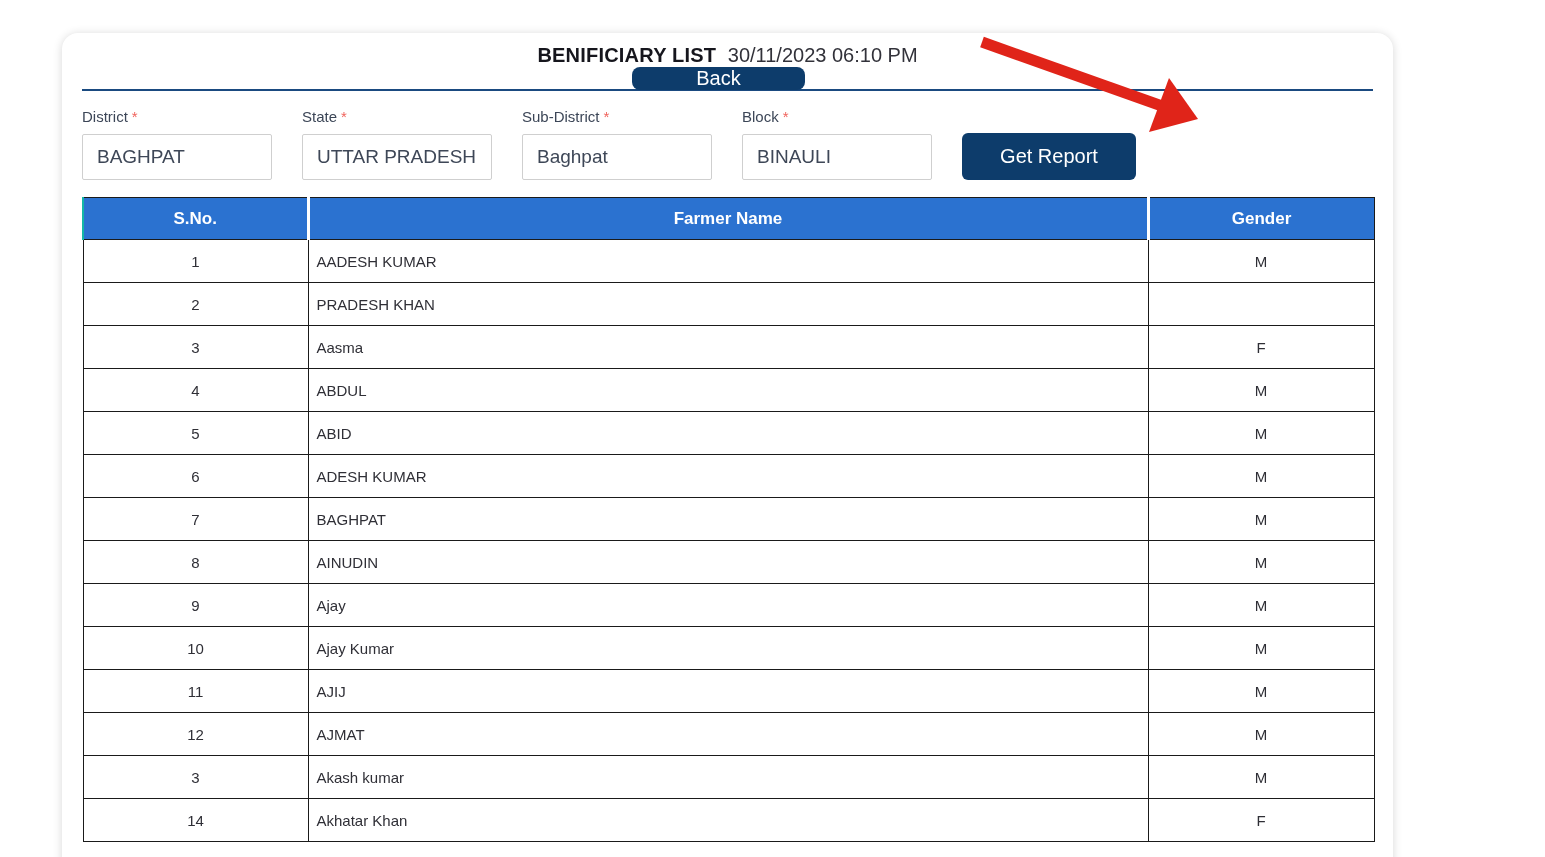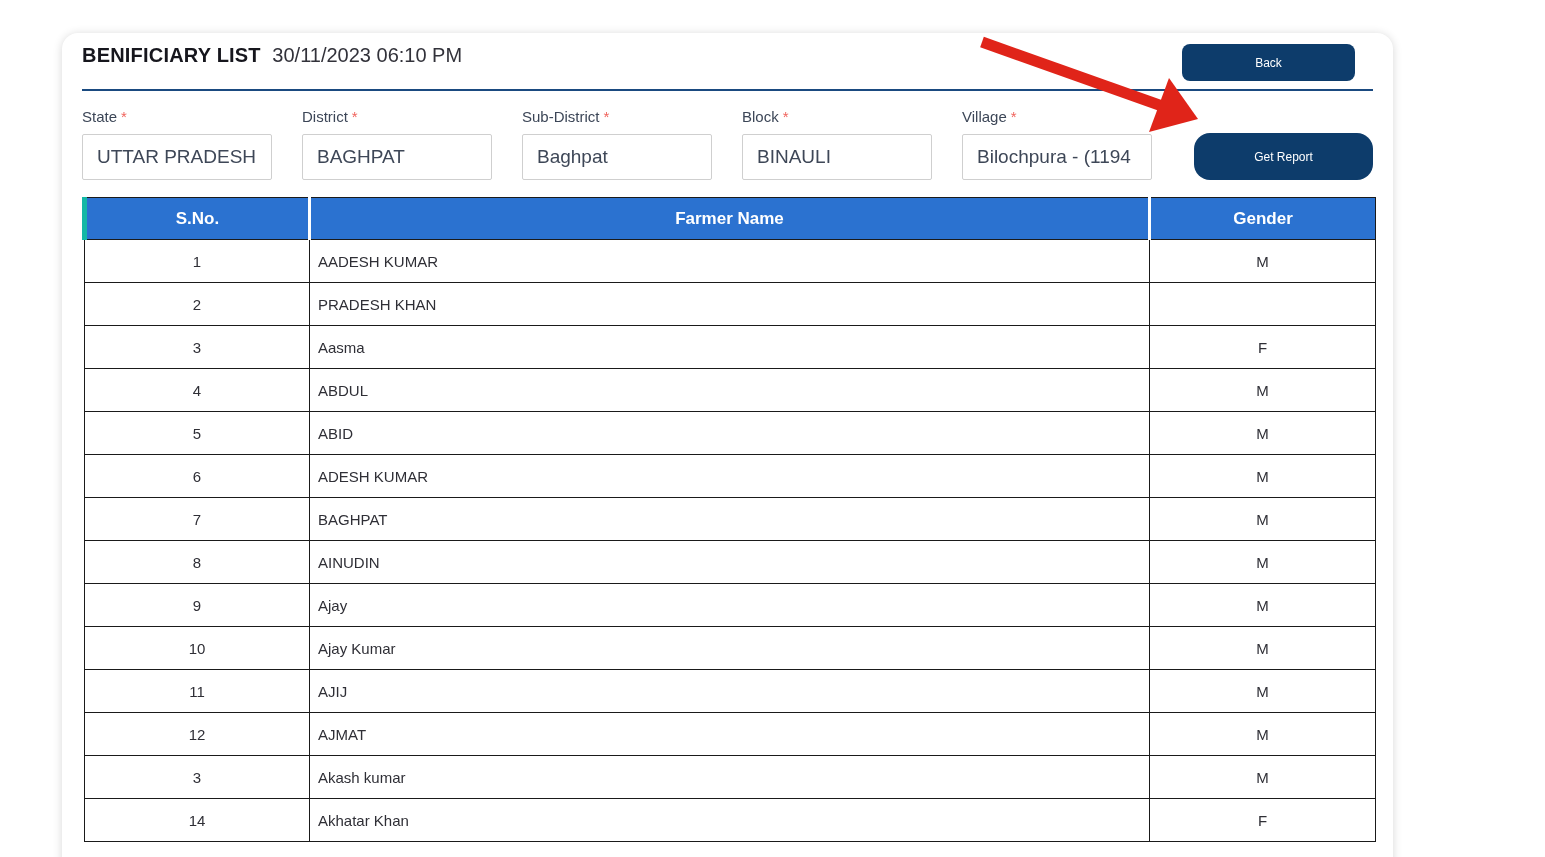--- a/index.html
+++ b/index.html
@@ -14,32 +14,34 @@
     left: 62px; top: 33px;
     width: 1331px; height: 1000px;
     background: #ffffff;
     border-radius: 16px;
     box-shadow: 0 1px 10px rgba(0,0,0,0.16);
     padding: 0 20px;
   }
   .title-row {
     display: flex;
     justify-content: space-between;
+    align-items: center;
     padding-top: 11px;
     height: 50px;
+    flex-direction: column;
   }
   .page-title { font-size: 20px; color: #32323a; white-space: nowrap; }
   .title-bold { font-weight: bold; color: #16161d; letter-spacing: 0.2px; }
   .title-date { font-weight: normal; color: #32323a; margin-left: 6px; }
   .btn {
     border: none;
     background: #0d3c6b;
     color: #ffffff;
     font-family: "Liberation Sans", sans-serif;
-    font-size: 12px;
+    font-size: 20px;
     cursor: pointer;
   }
   .btn-back {
     width: 173px; height: 37px;
     border-radius: 8px;
     margin-right: 18px;
   }
   .divider {
     border: none;
     border-top: 2px solid #1a4a80;
@@ -64,42 +66,42 @@
     border-radius: 2px;
     font-family: "Liberation Sans", sans-serif;
     font-size: 19px;
     color: #3e4757;
     padding: 0 4px 0 14px;
     background: #ffffff;
     overflow: hidden;
     white-space: nowrap;
   }
   .btn-get-report {
-    width: 191px; height: 47px;
-    border-radius: 16px;
+    width: 174px; height: 47px;
+    border-radius: 6px;
     align-self: flex-end;
-    margin-left: 12px;
+    margin-left: 0;
   }
   .data-table {
     margin-top: 17px;
     width: 1291px;
     border-collapse: collapse;
     table-layout: fixed;
   }
   .data-table th {
     background: #2b72d0;
     color: #ffffff;
     font-size: 17px;
     font-weight: bold;
     height: 42px;
     border: 1px solid #1a1a1a;
     border-left: 3px solid #ffffff;
     text-align: center;
   }
-  .data-table th:first-child { border-left: 5px solid #14b8a6; }
+  .data-table th:first-child { border-left: 2px solid #14b8a6; }
   .data-table td {
     border: 1px solid #1a1a1a;
     height: 43px;
     font-size: 15px;
     color: #2f2f36;
     background: #ffffff;
   }
   .col-sno { width: 225px; }
   .col-name { width: 840px; }
   .col-gender { width: 226px; }
@@ -123,38 +125,34 @@
       <span class="title-bold">BENIFICIARY LIST</span>
       <span class="title-date">30/11/2023 06:10 PM</span>
     </div>
     <button class="btn btn-back">Back</button>
   </div>
 
   <hr class="divider">
 
   <div class="filter-row">
     <div class="filter">
+      <label class="filter-label"><span>District</span><span class="req">*</span></label>
+      <input class="filter-input" readonly="" value="BAGHPAT" style="">
+    </div>
+    <div class="filter">
       <label class="filter-label"><span>State</span><span class="req">*</span></label>
       <input class="filter-input" readonly="" value="UTTAR PRADESH" style="">
     </div>
     <div class="filter">
-      <label class="filter-label"><span>District</span><span class="req">*</span></label>
-      <input class="filter-input" readonly="" value="BAGHPAT" style="">
-    </div>
-    <div class="filter">
       <label class="filter-label"><span>Sub-District</span><span class="req">*</span></label>
       <input class="filter-input" readonly="" value="Baghpat" style="">
     </div>
     <div class="filter">
       <label class="filter-label"><span>Block</span><span class="req">*</span></label>
       <input class="filter-input" readonly="" value="BINAULI" style="">
-    </div>
-    <div class="filter">
-      <label class="filter-label"><span>Village</span><span class="req">*</span></label>
-      <input class="filter-input" readonly="" value="Bilochpura - (1194" style="">
     </div>
     <button class="btn btn-get-report">Get Report</button>
   </div>
 
   <table class="data-table">
     <colgroup>
       <col class="col-sno">
         <col class="col-name">
         <col class="col-gender">
     </colgroup>

